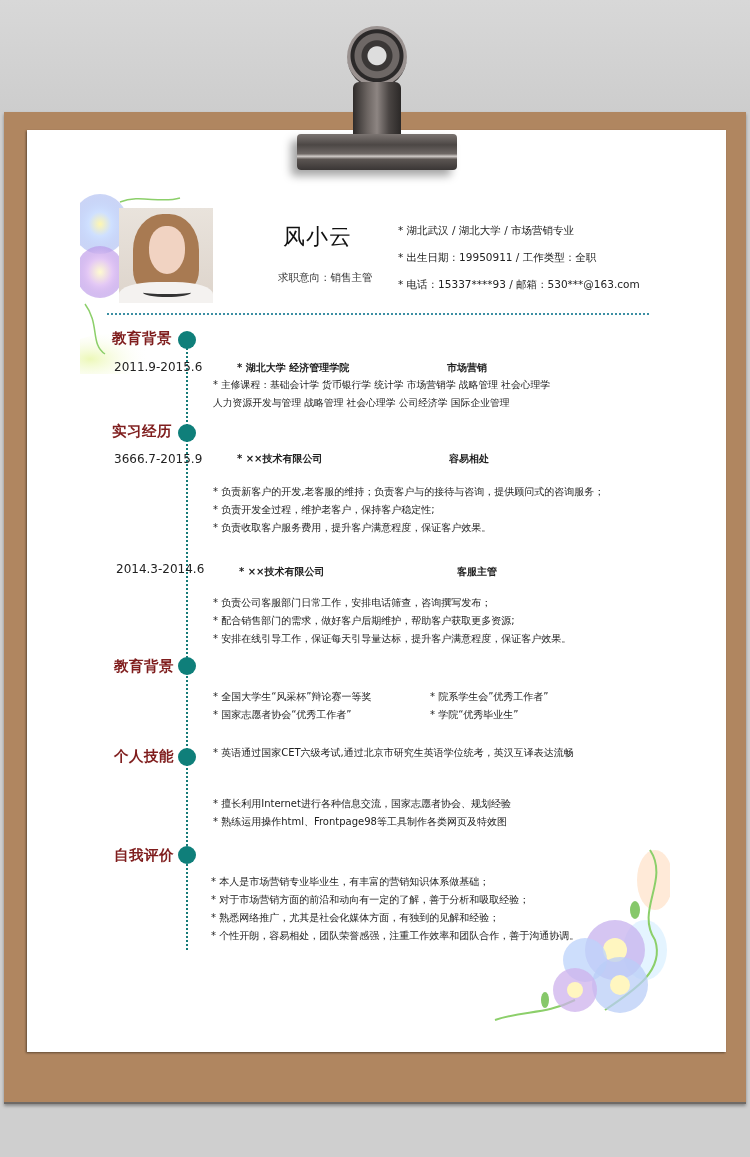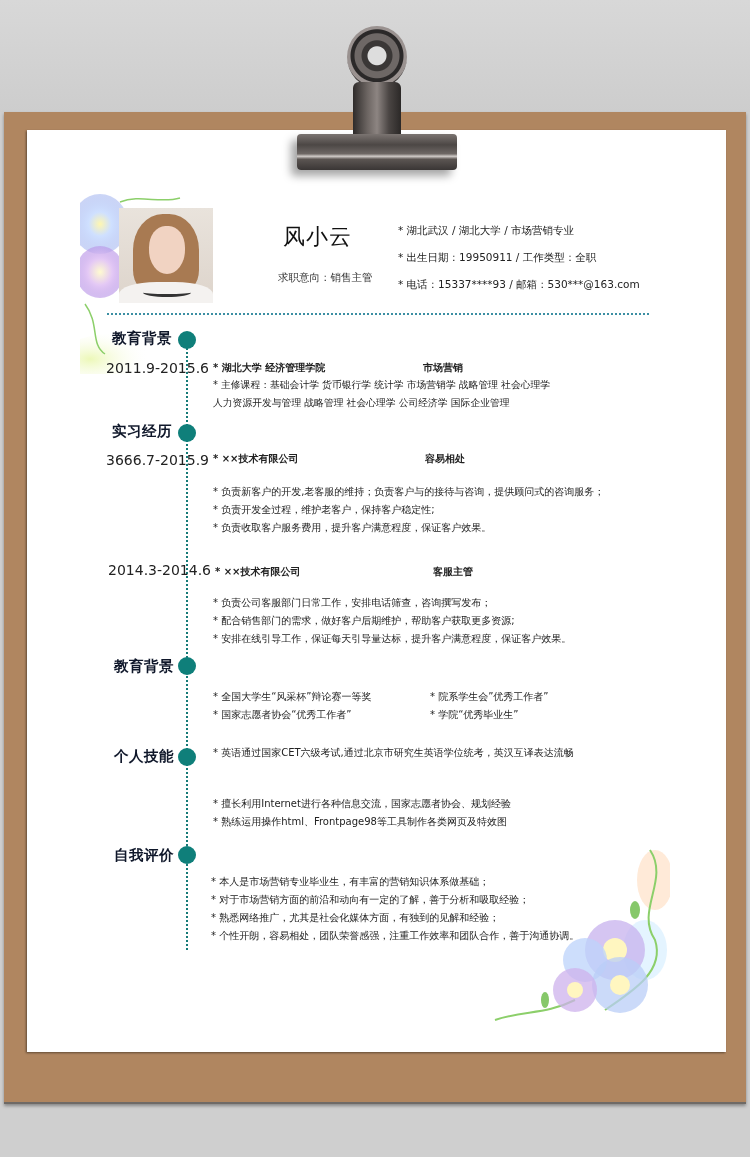--- a/index.html
+++ b/index.html
@@ -60,25 +60,25 @@
   .info { position:absolute; left:398px; font-size:10.5px; color:#222; }
 
   .divider {
     position:absolute; left:107px; top:313px; width:542px; height:0;
     border-top:2px dotted #3b8fa3;
   }
   .timeline {
     position:absolute; left:186px; top:340px; width:0; height:610px;
     border-left:2px dotted #157a77;
   }
-  .sec-title { position:absolute; font-size:14.5px; font-weight:bold; color:#0f172a; letter-spacing:0.5px; }
+  .sec-title { position:absolute; font-size:14.5px; font-weight:bold; color:#7f1d1d; letter-spacing:0.5px; }
   .dot { position:absolute; width:18px; height:18px; border-radius:50%; background:#0f7f7a; }
-  .date { position:absolute; font-size:14px; color:#222; }
+  .date { position:absolute; font-size:12px; color:#222;margin-left:8px; }
   .line { position:absolute; font-size:10px; color:#222; white-space:nowrap; }
-  .bold { font-weight:bold; }
+  .bold { font-weight:bold;margin-left:24px; }
 </style>
 </head>
 <body>
 
 <div class="bg-top"></div>
 <div class="board"></div>
 <div class="paper"></div>
 
 <div class="clip">
   <div class="ring"></div>

